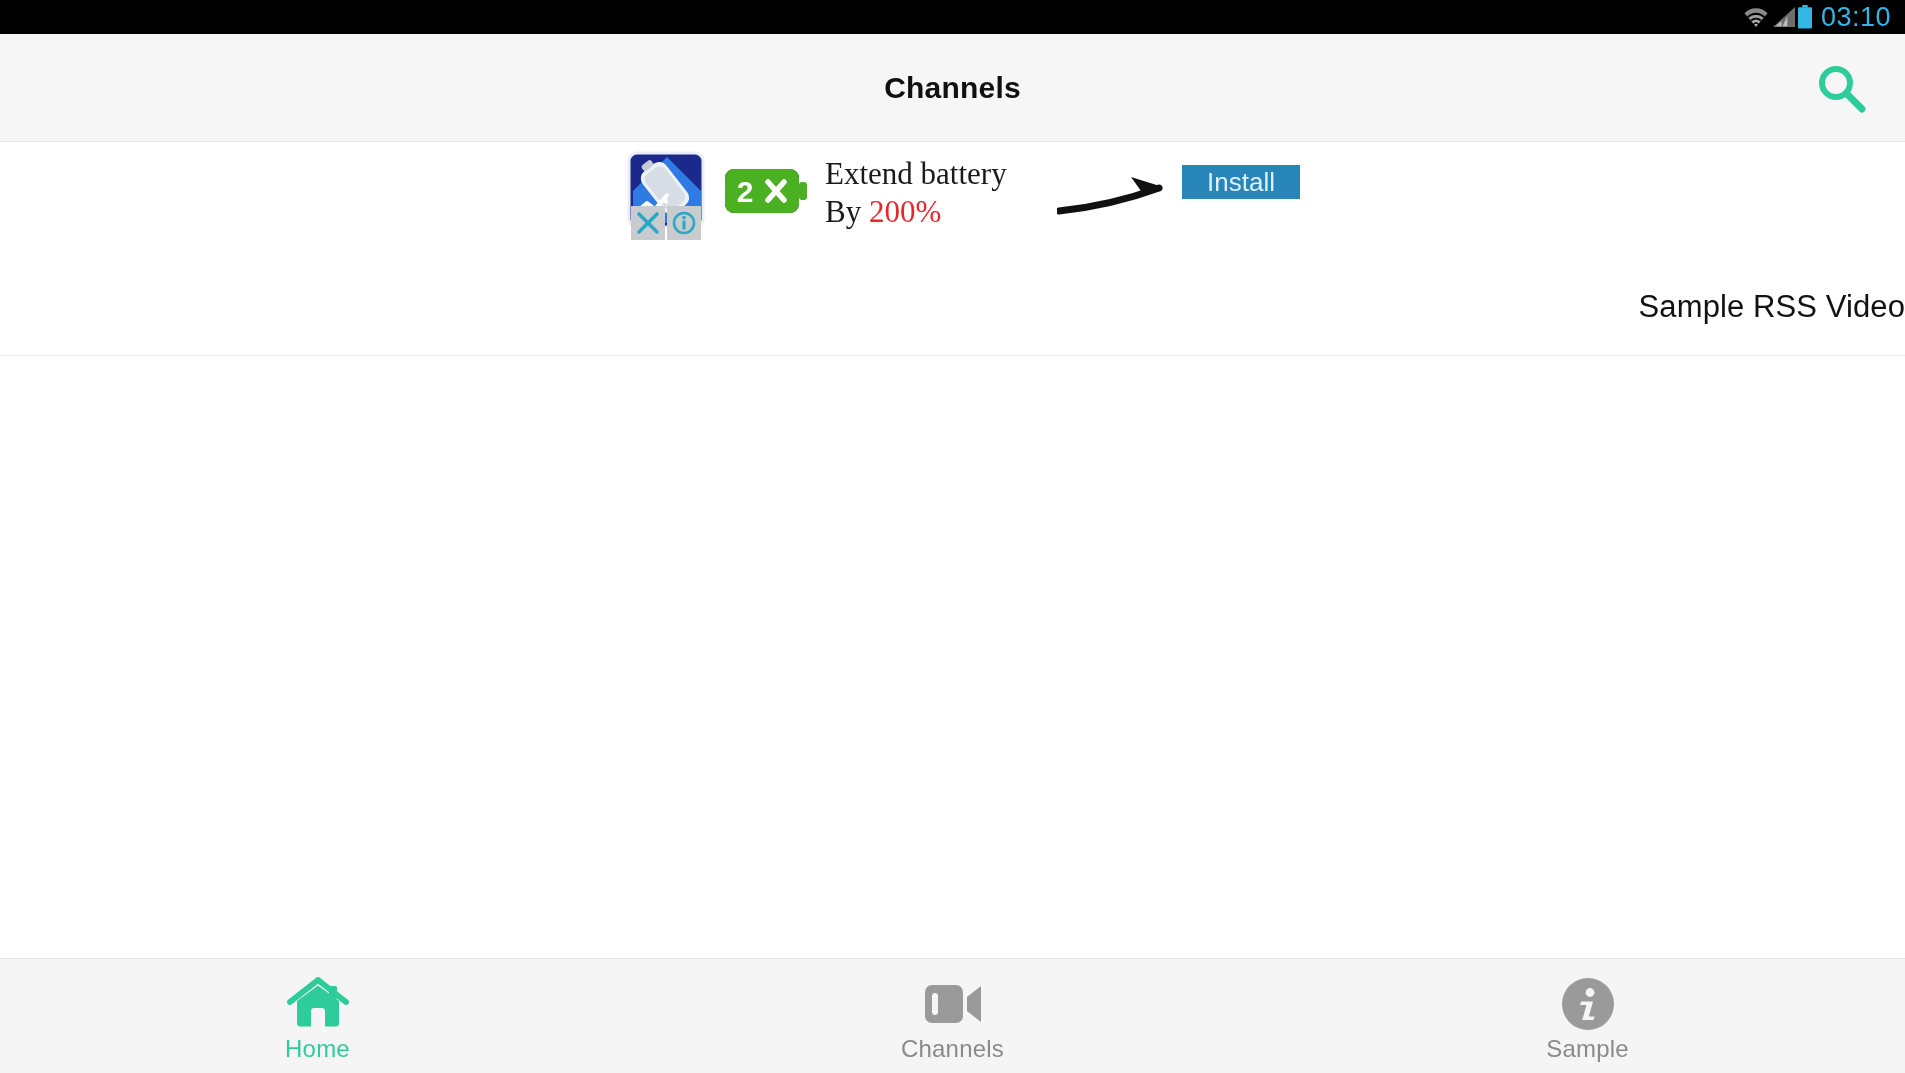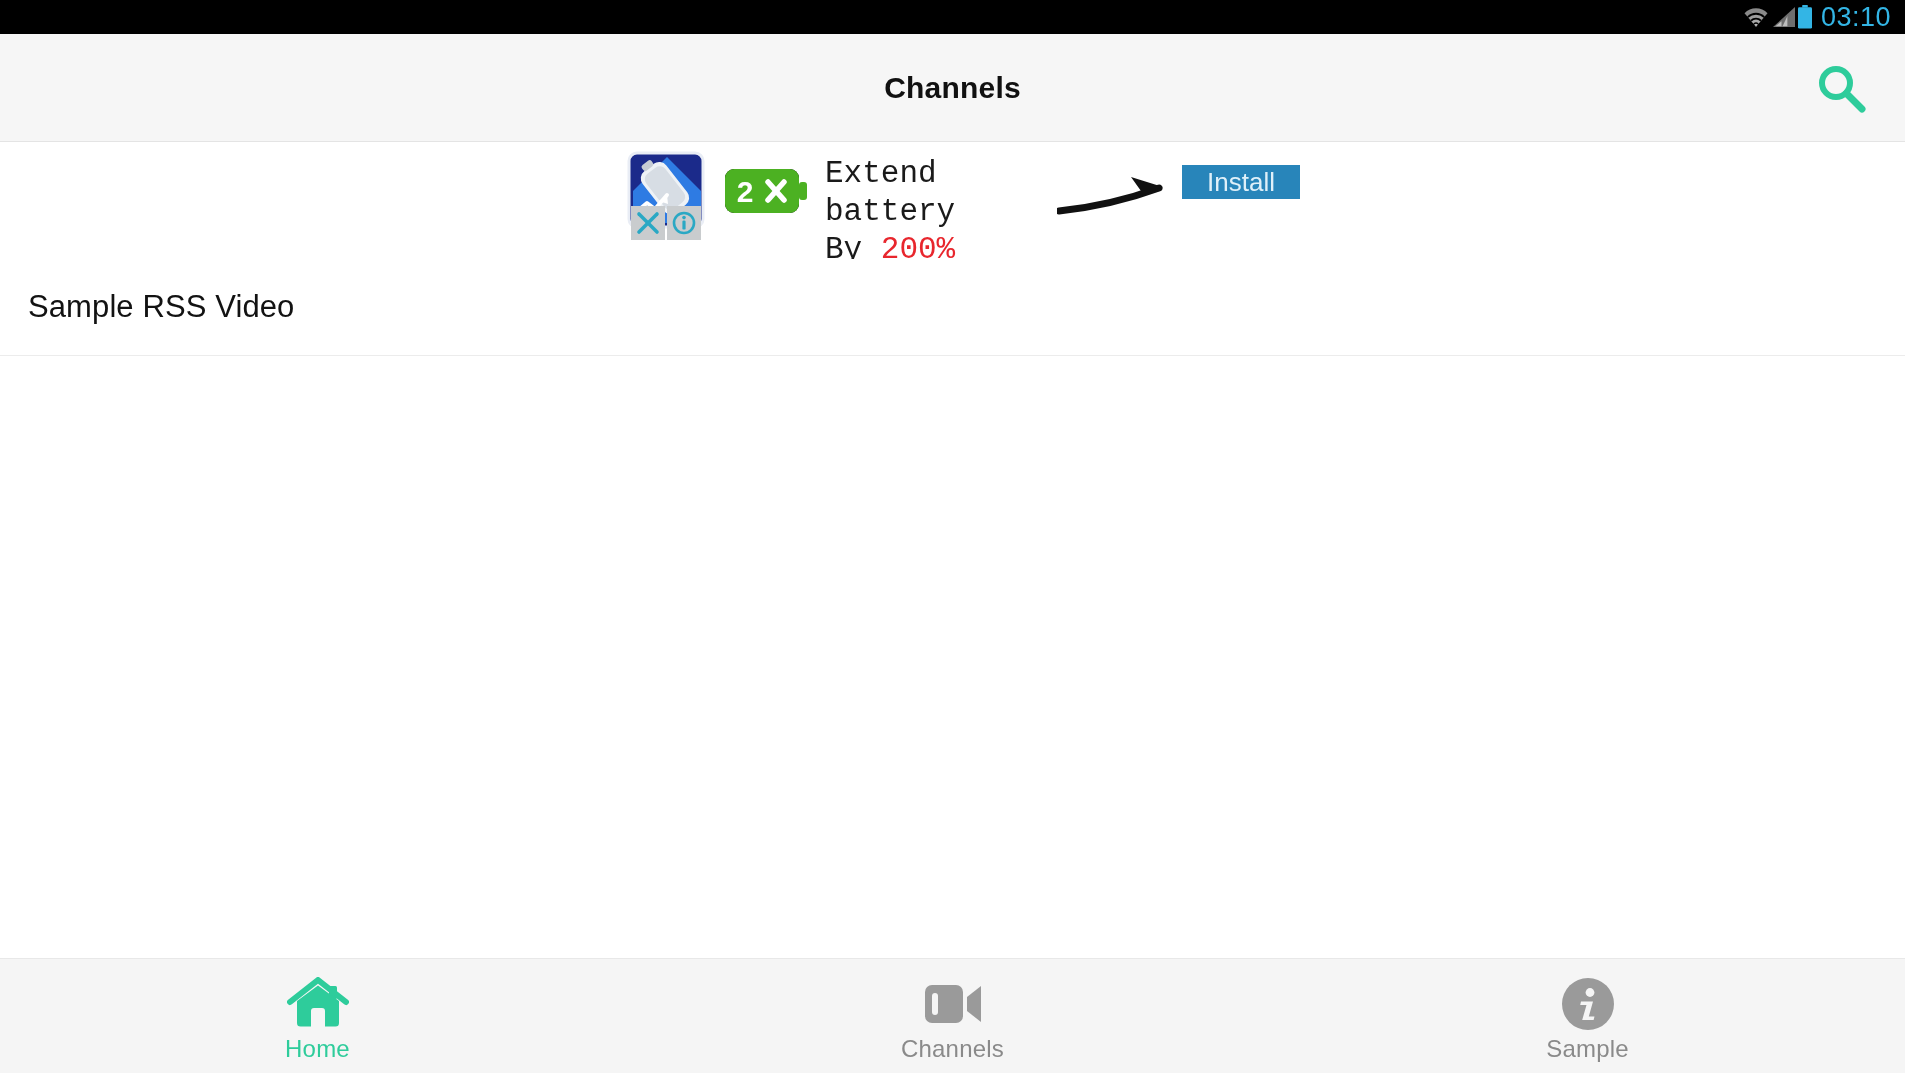--- a/index.html
+++ b/index.html
@@ -70,21 +70,21 @@
     cursor:pointer;
   }
   .ad-close-btn svg, .ad-info-btn svg{ width:26px; height:26px; display:block; }
   .ad-battery-2x{
     position:absolute; left:98px; top:24px; width:82px; height:48px;
     display:block;
   }
   .ad-text{
     position:absolute; left:198px; top:12px; width:230px;
     font-size:31px; line-height:38px; color:#1a1a1a;
-    font-family:Liberation Mono, monospace;
+    font-family:Liberation Serif, serif;
   }
   .ad-text .ad-pct{ color:#e8262d; font-weight:normal; }
   .ad-arrow{
     position:absolute; left:430px; top:28px; width:110px; height:50px;
     display:block;
   }
   .ad-install{
     position:absolute; left:555px; top:22px;
     width:118px; height:34px;
     background:#2885ba;
@@ -98,21 +98,21 @@
   
   .content-list{
     position:absolute; left:0; top:259px; width:1905px; bottom:115px;
     background:#ffffff; overflow:hidden;
   }
   .list-item{
     position:relative; width:1905px; height:97px;
     display:flex; align-items:center;
     padding-left:28px;
     border-bottom:1px solid #ececec;
-    background:#ffffff; cursor:pointer;
+    background:#ffffff; cursor:pointer;justify-content:flex-end;
   }
   .list-item-title{
     font-size:31px; color:#121212; letter-spacing:0.1px;
   }
 
   
   .bottom-nav{
     position:absolute; left:0; bottom:0; width:1905px; height:115px;
     background:#f5f5f5;
     border-top:1px solid #e8e8e8;

